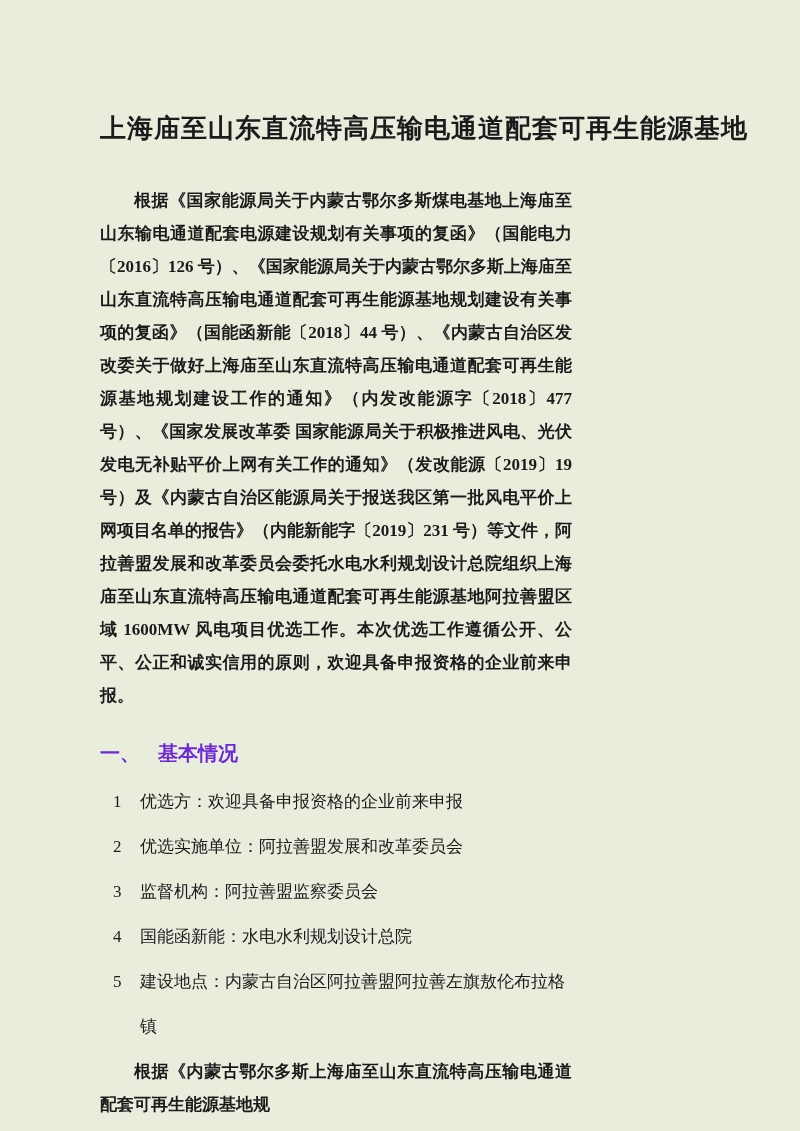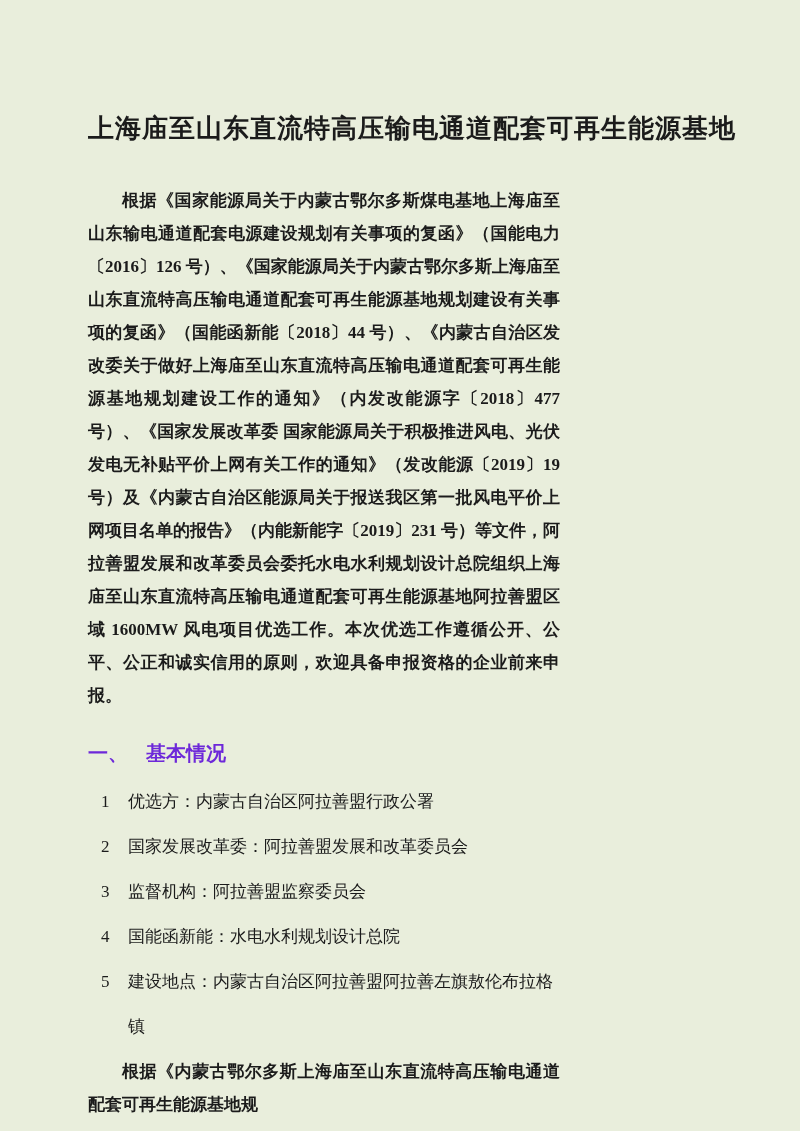--- a/index.html
+++ b/index.html
@@ -12,20 +12,21 @@
     background: #e9eedc;
     color: #1b1b1b;
     font-family: "Liberation Serif", "DejaVu Serif", serif;
     overflow: hidden;
   }
   .page {
     box-sizing: border-box;
     width: 648px;
     height: 1131px;
     padding: 100px 88px 0 88px;
+    margin-left: 12px;
   }
   .doc-title {
     margin: 0;
     text-align: center;
     font-family: "Liberation Sans", "DejaVu Sans", sans-serif;
     font-weight: bold;
     font-size: 26px;
     line-height: 56px;
     letter-spacing: 1px;
   }
@@ -90,25 +91,25 @@
   <p class="body-text first">根据《国家能源局关于内蒙古鄂尔多斯煤电基地上海庙至山东输电通道配套电源建设规划有关事项的复函》（国能电力〔2016〕126 号）、《国家能源局关于内蒙古鄂尔多斯上海庙至山东直流特高压输电通道配套可再生能源基地规划建设有关事项的复函》（国能函新能〔2018〕44 号）、《内蒙古自治区发改委关于做好上海庙至山东直流特高压输电通道配套可再生能源基地规划建设工作的通知》（内发改能源字〔2018〕477 号）、《国家发展改革委 国家能源局关于积极推进风电、光伏发电无补贴平价上网有关工作的通知》（发改能源〔2019〕19 号）及《内蒙古自治区能源局关于报送我区第一批风电平价上网项目名单的报告》（内能新能字〔2019〕231 号）等文件，阿拉善盟发展和改革委员会委托水电水利规划设计总院组织上海庙至山东直流特高压输电通道配套可再生能源基地阿拉善盟区域 1600MW 风电项目优选工作。本次优选工作遵循公开、公平、公正和诚实信用的原则，欢迎具备申报资格的企业前来申报。</p>
 
 
   <h2 class="section-heading">
     <span class="heading-number">一、</span><span>基本情况</span>
   </h2>
 
   <ol class="info-list">
     <li class="info-item">
       <span class="item-number">1</span>
-      <span class="item-text">优选方：内蒙古自治区阿拉善盟行政公署</span>
+      <span class="item-text">优选方：欢迎具备申报资格的企业前来申报</span>
     </li>
     <li class="info-item">
       <span class="item-number">2</span>
-      <span class="item-text">国家发展改革委：阿拉善盟发展和改革委员会</span>
+      <span class="item-text">优选实施单位：阿拉善盟发展和改革委员会</span>
     </li>
     <li class="info-item">
       <span class="item-number">3</span>
       <span class="item-text">监督机构：阿拉善盟监察委员会</span>
     </li>
     <li class="info-item">
       <span class="item-number">4</span>
       <span class="item-text">国能函新能：水电水利规划设计总院</span>
     </li>
     <li class="info-item">

